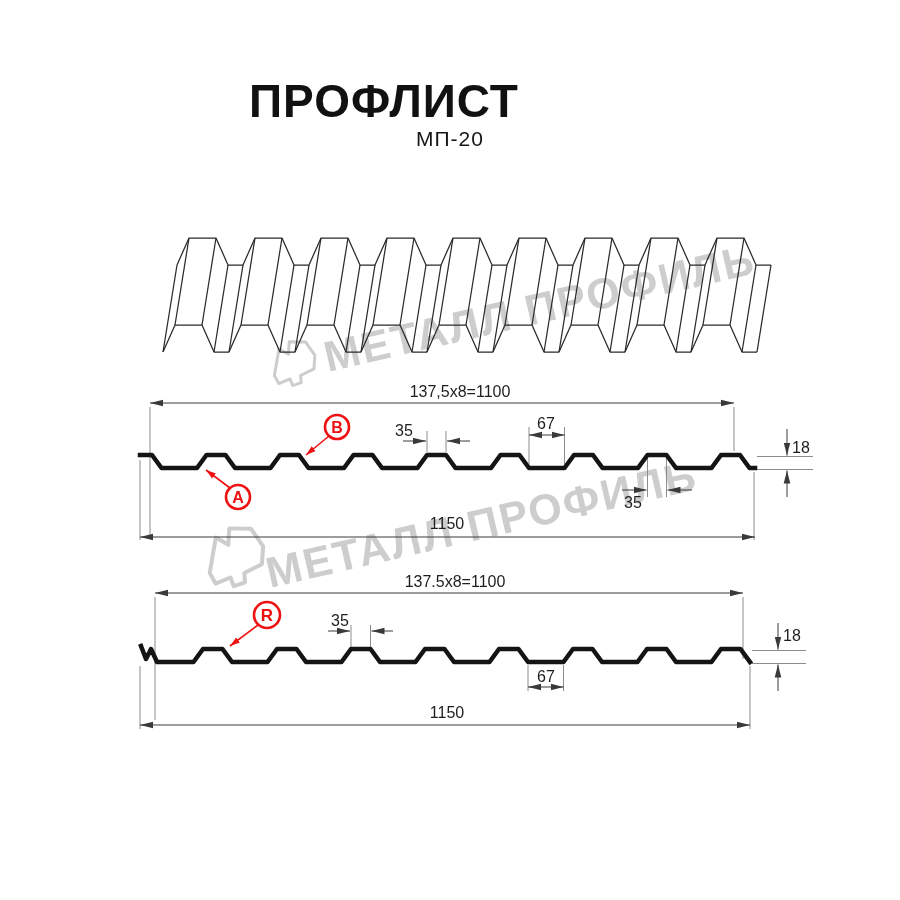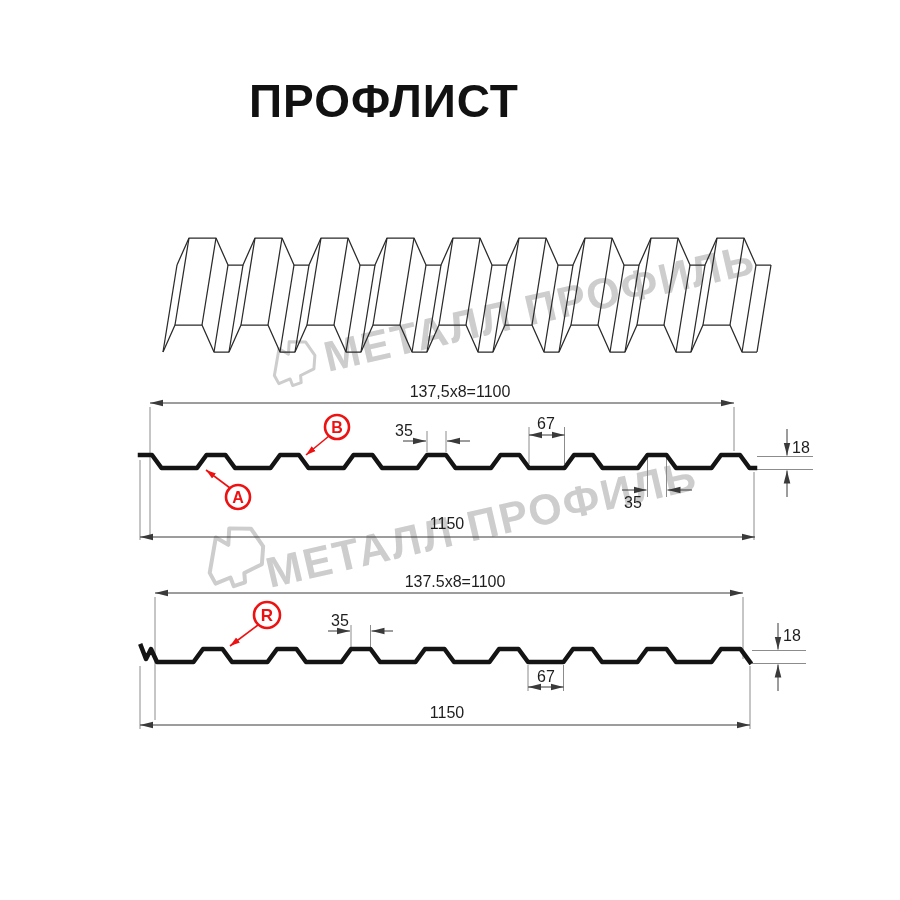--- a/index.html
+++ b/index.html
@@ -22,20 +22,21 @@
   .wmtxt{font-size:43px;font-weight:700;fill:#cdcdcd;letter-spacing:2px;}
   .wmlogo{stroke:#cdcdcd;stroke-width:6;fill:none;stroke-linejoin:round;}
   .sheet{stroke:#2a2a2a;stroke-width:1.25;fill:none;stroke-linejoin:round;}
 </style>
 </head>
 <body>
 
 <div class="canvas">
 
   <div class="title">ПРОФЛИСТ</div>
+  <div class="subtitle">МП-20</div>
 
   <svg class="draw" width="900" height="900" viewBox="0 0 900 900">
     <defs>
       <marker id="mA" markerUnits="userSpaceOnUse" markerWidth="14" markerHeight="8" refX="13" refY="4" orient="auto-start-reverse">
         <path d="M13,4 L0,0.7 L0,7.3 Z" fill="#3a3a3a"></path>
       </marker>
       <marker id="mR" markerUnits="userSpaceOnUse" markerWidth="11" markerHeight="8" refX="10" refY="4" orient="auto">
         <path d="M10,4 L0,0.8 L0,7.2 Z" fill="#ee1111"></path>
       </marker>
     </defs>

